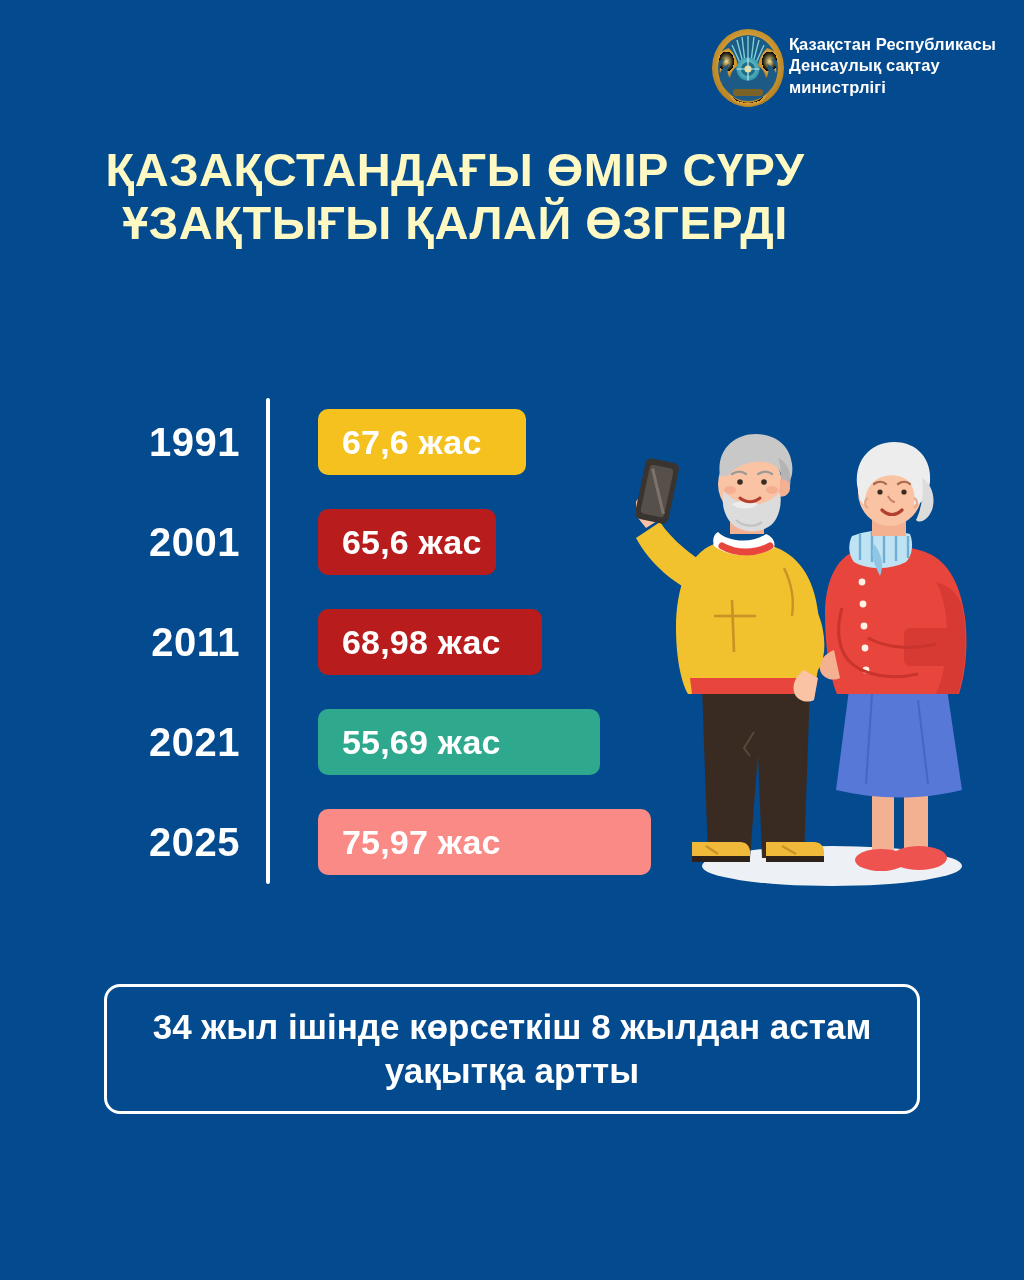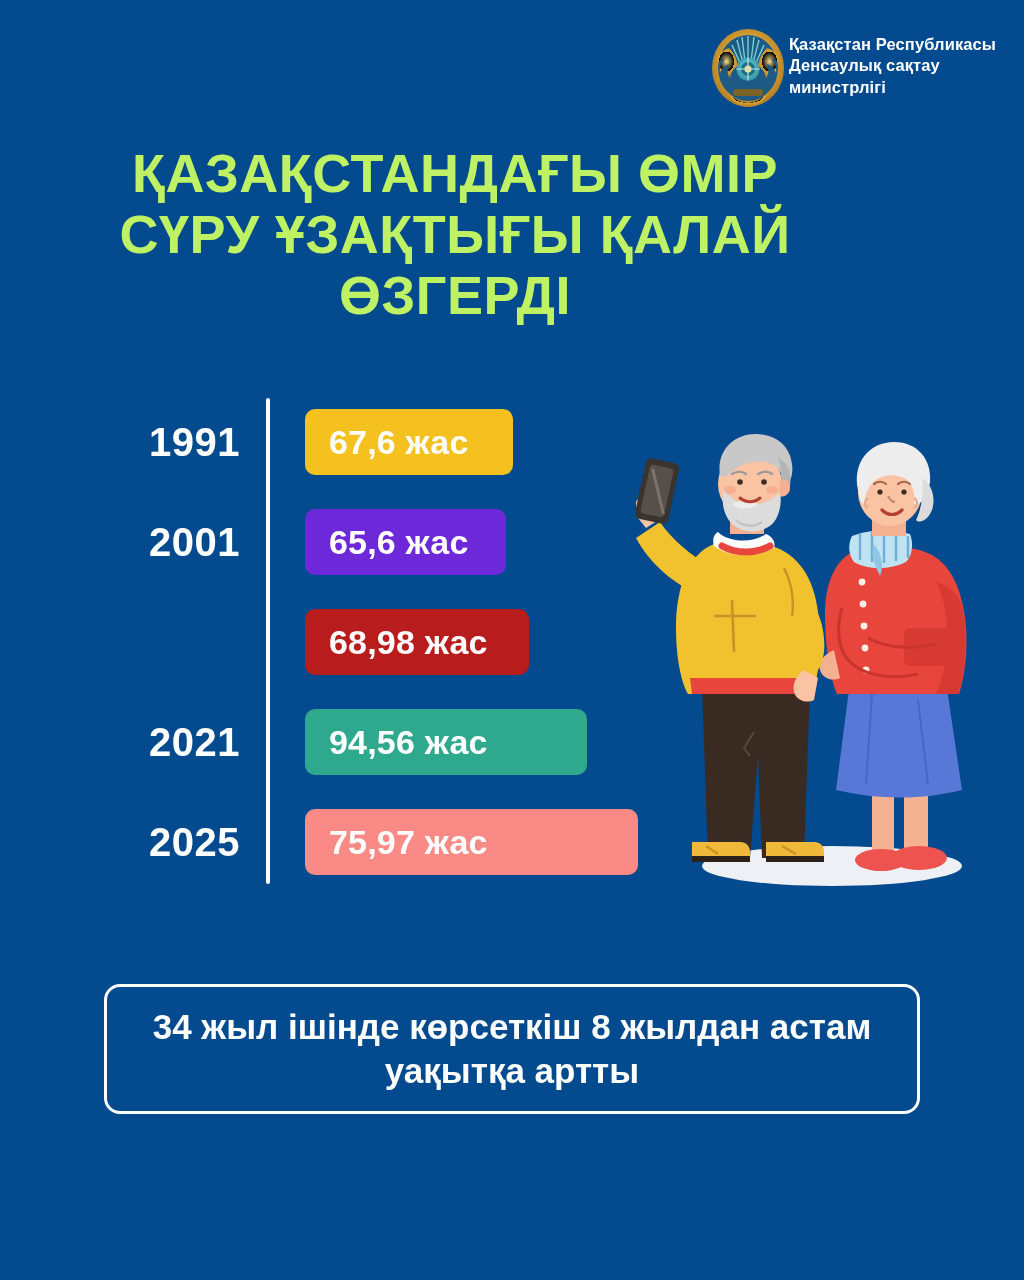--- a/index.html
+++ b/index.html
@@ -30,26 +30,26 @@
     white-space:pre-line;
     color:#ffffff;
   }
 
   
   .title{
     position:absolute;
     left:60px; top:143px;
     width:790px;
     text-align:center;
-    font-size:54px;
+    font-size:47px;
     font-weight:bold;
     line-height:1.13;
     letter-spacing:.5px;
     text-transform:uppercase;
-    color:#bef264;
+    color:#fef9c3;
   }
 
   
   .chart{
     position:absolute;
     left:0; top:392px;
     width:700px;
     height:500px;
   }
   .axis-line{
@@ -78,21 +78,21 @@
     display:flex;
     align-items:center;
     justify-content:flex-end;
     font-size:40px;
     font-weight:bold;
     letter-spacing:.5px;
     color:#ffffff;
   }
   .bar{
     position:absolute;
-    left:305px;
+    left:318px;
     height:66px;
     border-radius:10px;
     display:flex;
     align-items:center;
     padding-left:24px;
     font-size:34px;
     font-weight:bold;
     color:#ffffff;
     letter-spacing:.2px;
     white-space:nowrap;
@@ -181,30 +181,31 @@
   <div class="axis-line"></div>
   <div class="rows">
 
     <div class="row">
       <span class="year">1991</span>
       <span class="bar" style="width:208px;background:#F5C11F;">67,6 жас</span>
     </div>
 
     <div class="row">
       <span class="year">2001</span>
-      <span class="bar" style="width:201px;background:#6d28d9;text-align:right;">65,6 жас</span>
-    </div>
-
-    <div class="row">
+      <span class="bar" style="width:178px;background:#b91c1c;text-align:right;">65,6 жас</span>
+    </div>
+
+    <div class="row">
+      <span class="year">2011</span>
       <span class="bar" style="width:224px;background:#b91c1c;">68,98 жас</span>
     </div>
 
     <div class="row">
       <span class="year">2021</span>
-      <span class="bar" style="width:282px;background:#2FA98E;">94,56 жас</span>
+      <span class="bar" style="width:282px;background:#2FA98E;">55,69 жас</span>
     </div>
 
     <div class="row">
       <span class="year">2025</span>
       <span class="bar" style="width:333px;background:#FA8A85;">75,97 жас</span>
     </div>
 
   </div>
 </section>
 

